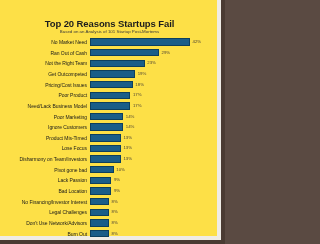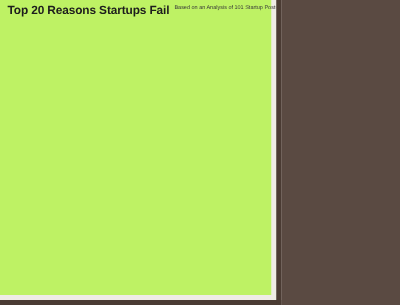--- a/index.html
+++ b/index.html
@@ -25,24 +25,24 @@
     overflow: hidden;
   }
 
   #chart-card {
     position: absolute;
     left: 0;
     top: 0;
     right: 4px;
     bottom: 4px;
     box-sizing: border-box;
-    background: #bef264;
-    padding: 3px 4px 4px 2px;
-    display: flex;
-    flex-direction: row;
+    background: #fde047;
+    padding: 18px 4px 4px 2px;
+    display: flex;
+    flex-direction: column;
   }
 
   #chart-title {
     text-align: center;
     font-size: 9.5px;
     font-weight: bold;
     color: #1d1d1d;
     letter-spacing: -0.1px;
     line-height: 11px;
     margin: 0 0 0 4px;

